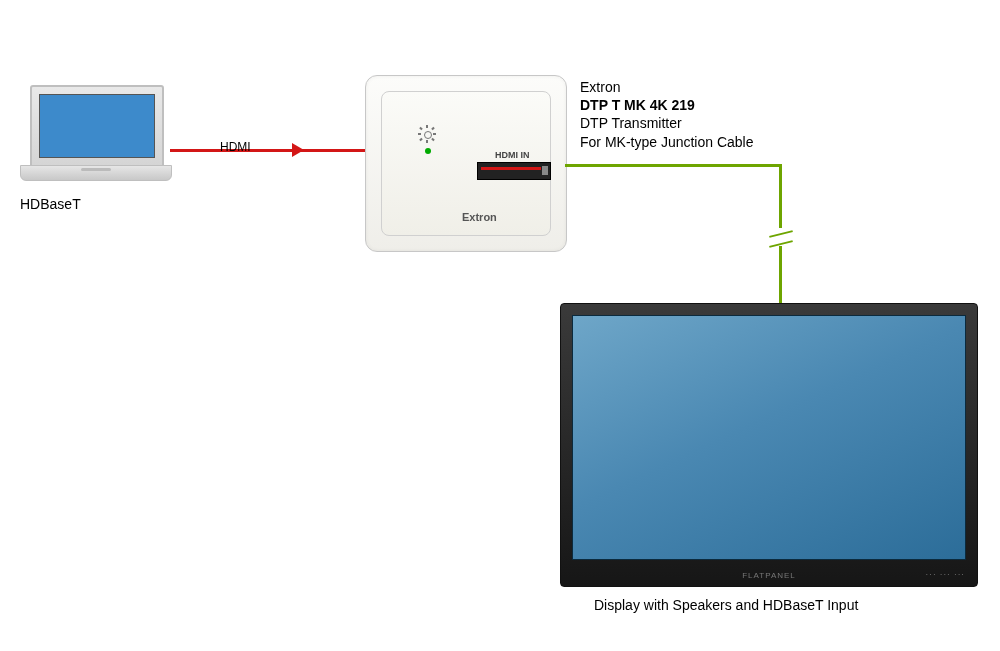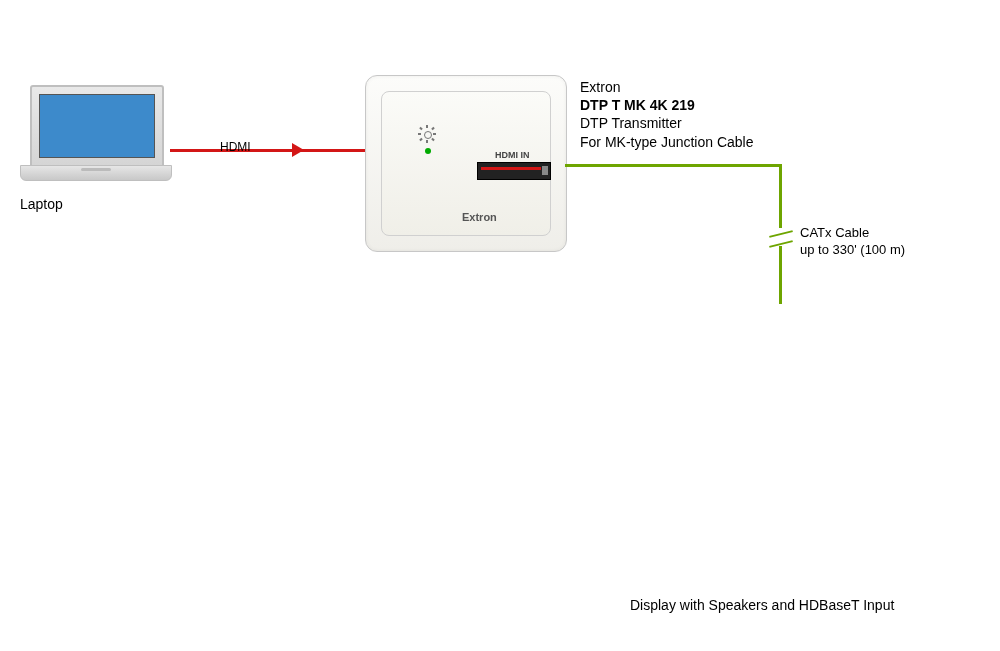--- a/index.html
+++ b/index.html
@@ -45,21 +45,21 @@
 .tv-dots{position:absolute;right:12px;bottom:7px;font-size:8px;color:#777;letter-spacing:1px}
 </style>
 </head>
 <body>
 <div class="canvas">
 
 <div class="laptop">
   <div class="lap-screen"></div>
   <div class="lap-base"></div>
 </div>
-<div class="label" style="left:20px;top:195px">Laptop</div>
+<div class="label" style="left:20px;top:195px">HDBaseT</div>
 
 <div class="hdmi-line"></div>
 <div class="hdmi-arrow"></div>
 <div class="label small" style="left:220px;top:140px;font-size:12px">HDMI</div>
 
 <div class="plate">
   <div class="plate-inner">
     <div class="sun">
       <span class="ray" style="left:6px;top:-2px;width:2px;height:3px"></span>
       <span class="ray" style="left:6px;top:13px;width:2px;height:3px"></span>
@@ -82,20 +82,21 @@
   <b>DTP T MK 4K 219</b><br>
   <span>DTP Transmitter</span><br>
   <span>For MK-type Junction Cable</span>
 </div>
 
 <div class="cat-h"></div>
 <div class="cat-v1"></div>
 <div class="break" style="top:228px"></div>
 <div class="break-t1" style="top:233px"></div>
 <div class="break-t2" style="top:243px"></div>
-<div class="label" style="left:800px;top:225px;font-size:13px">
-  <span>CATx Cable</span><br>
-  <span>up to 330' (100 m)</span>
+
+<div class="tv">
+  <div class="tv-screen"></div>
+  <div class="tv-brand">FLATPANEL</div>
+  <div class="tv-dots">··· ··· ···</div>
 </div>
-
-<div class="label" style="left:630px;top:596px">Display with Speakers and HDBaseT Input</div>
+<div class="label" style="left:594px;top:596px">Display with Speakers and HDBaseT Input</div>
 
 </div>
 
 </body></html>

